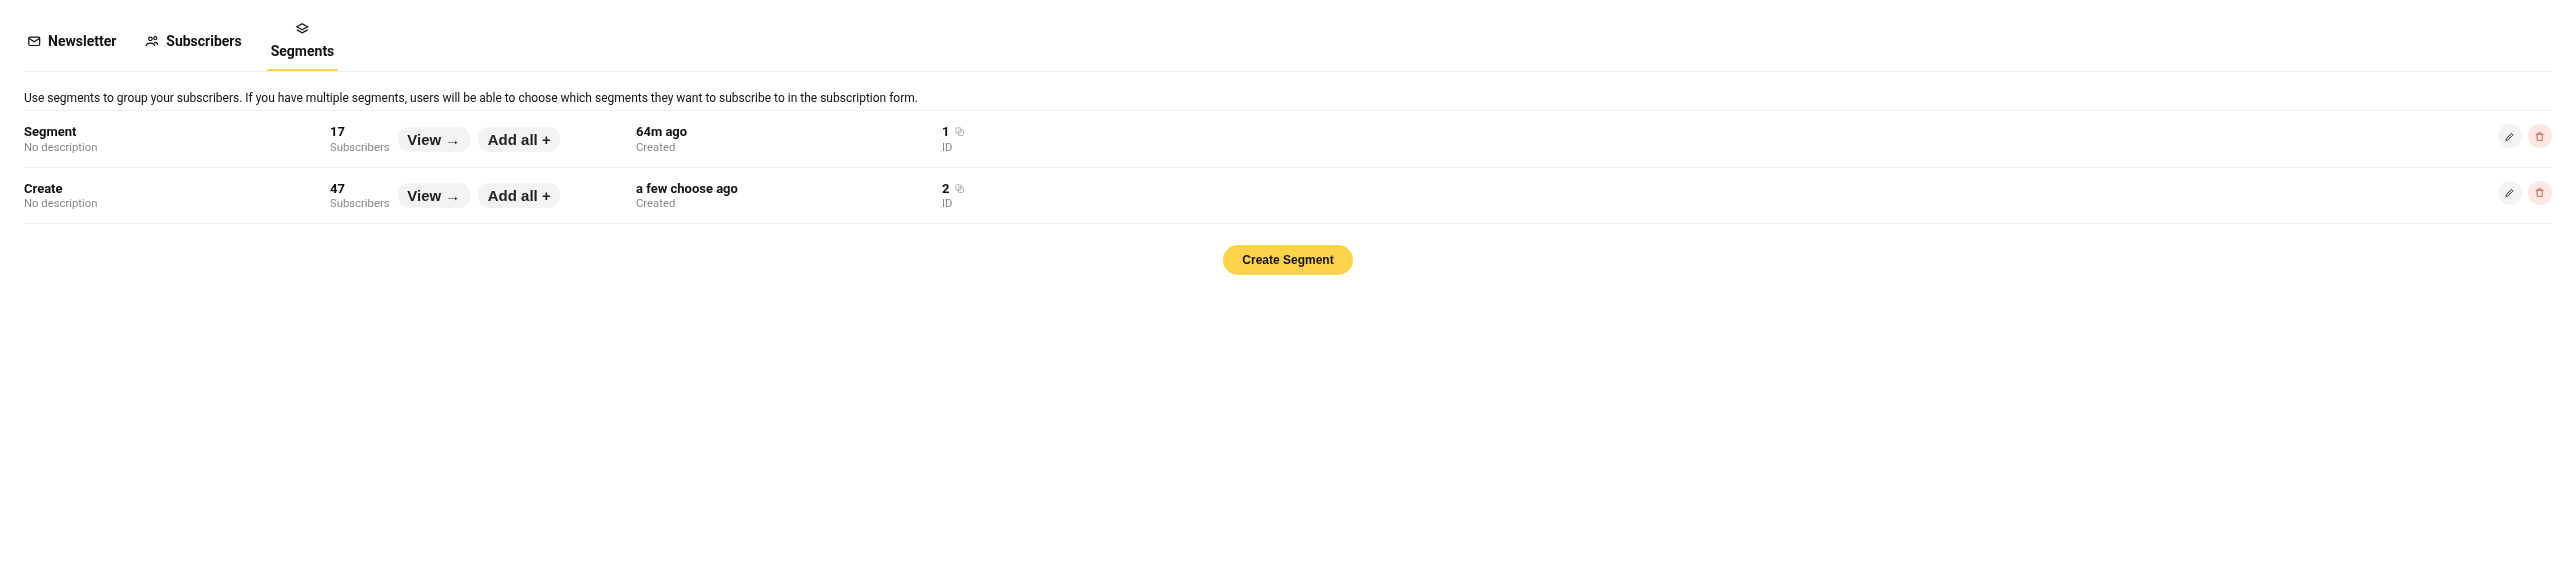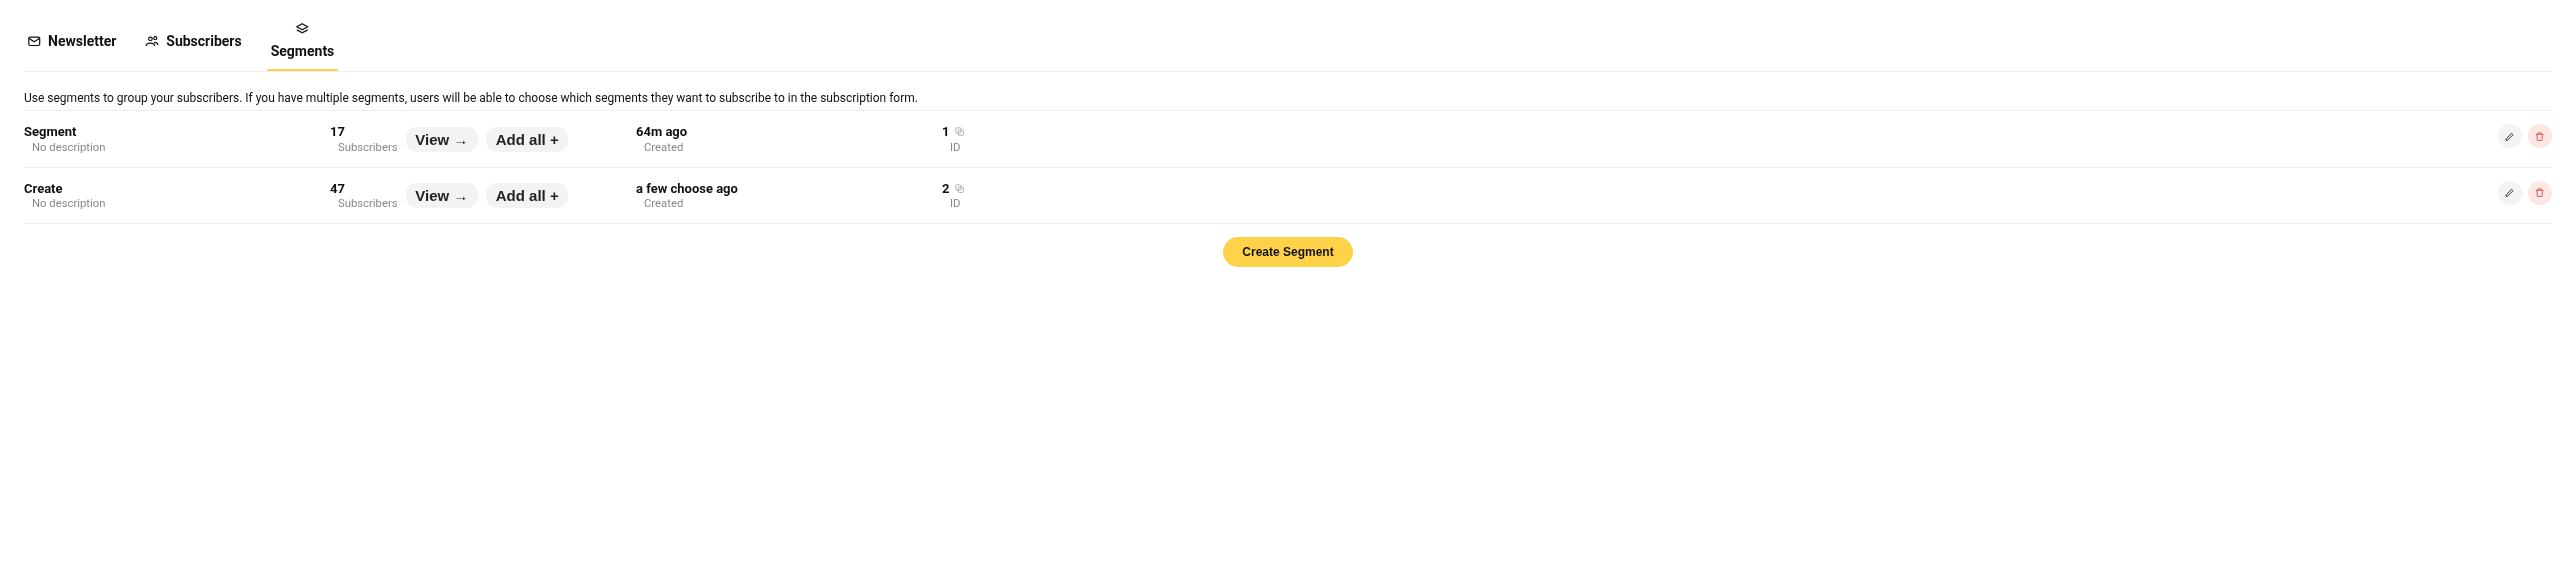--- a/index.html
+++ b/index.html
@@ -14,36 +14,36 @@
 
 .seg-row { display: flex; align-items: flex-start; padding: 13px 0; border-bottom: 0.8px solid #eee; gap: 16px; }
 .seg-row:first-of-type { border-top: 0.8px solid #eee; }
 .col-name { flex: 0 0 290px; }
 .col-subs { flex: 0 0 290px; display: flex; align-items: center; gap: 8px; flex-wrap: wrap; }
 .col-created { flex: 0 0 290px; }
 .col-id { flex: 1; display: flex; align-items: flex-start; gap: 4.8px; }
 .col-actions { flex: 0 0 auto; display: flex; gap: 6.4px; align-items: center; }
 
 .name-title { font-weight: 700; font-size: 13px; }
-.sub-label { color: #888; font-size: 11.3px; margin-top: 1.6px; margin-left: 8px; }
+.sub-label { color: #888; font-size: 11.3px; margin-top: 1.6px; }
 
 .stat-num { font-weight: 700; font-size: 13px; }
 .subs-stack .sub-label, .col-created .sub-label, .col-id .sub-label { margin-top: 1.6px; }
 
 .pill-btn { display: inline-flex; align-items: center; gap: 3.2px; font-size: 15px; font-weight: 600; background: #f3f3f3; border: none; border-radius: 11.3px; padding: 4px 9.7px; cursor: pointer; color: #222; }
 
 .id-val { font-weight: 700; font-size: 13px; display: inline-flex; align-items: center; gap: 4.8px; }
 .copy-icon { width: 11.3px; height: 11.3px; color: #aaa; cursor: pointer; }
 
 .icon-btn { width: 24px; height: 24px; border-radius: 50%; border: none; display: inline-flex; align-items: center; justify-content: center; cursor: pointer; }
 .icon-btn.edit { background: #f3f3f3; color: #222; }
 .icon-btn.delete { background: #fde7e5; color: #d9534f; }
 .icon-btn svg { width: 11.3px; height: 11.3px; }
 
-.create-wrap { display: flex; justify-content: center; margin-top: 13px; }
+.create-wrap { display: flex; justify-content: center; margin-top: 21px; }
 .create-btn { background: #ffd24a; border: none; border-radius: 16px; padding: 8px 19.3px; font-weight: 700; font-size: 12px; cursor: pointer; color: #111; }
 
 svg { display: block; }
 </style>
 </head>
 <body>
 
 <div class="tabs">
   <div class="tab">
     <span class="tab-icon">

